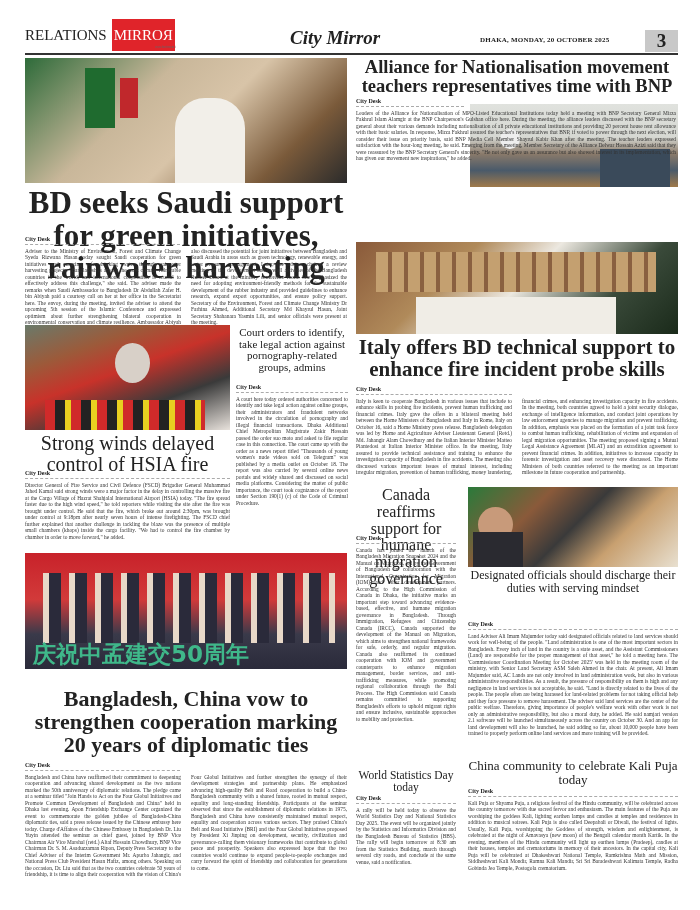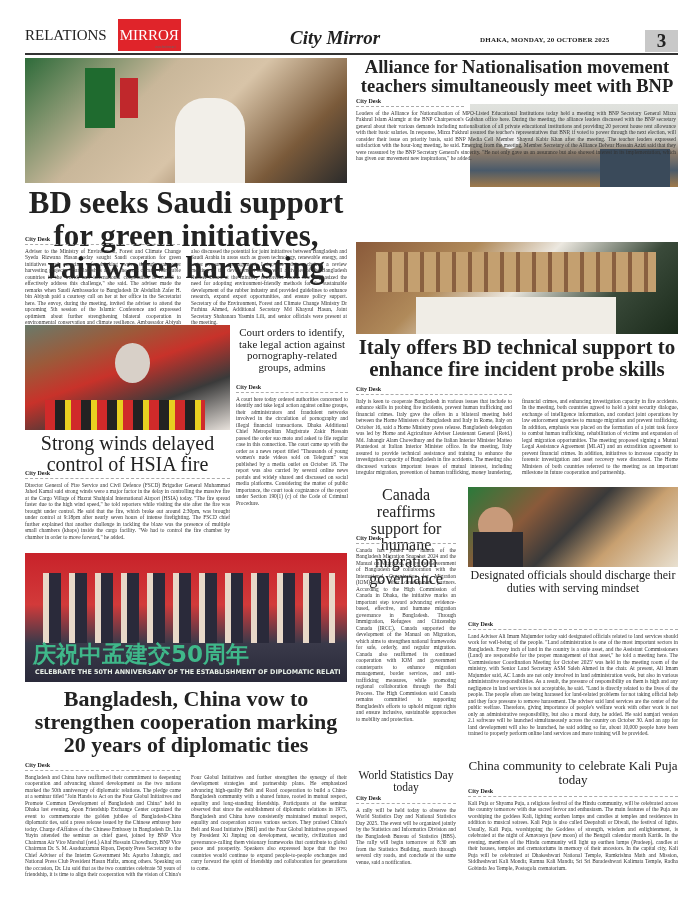--- a/index.html
+++ b/index.html
@@ -1,20 +1,20 @@
 <!DOCTYPE html>
 <html><head>
 <meta charset="utf-8">
 <style>
 *{box-sizing:border-box;margin:0;padding:0}
 body{width:700px;height:910px;background:#fff;font-family:"Liberation Serif",serif;color:#222;position:relative;overflow:hidden}
 .abs{position:absolute}
 .masthead{left:25px;top:27px;width:300px;height:18px;font-size:15px;color:#222;letter-spacing:0}
 .mast-b{font-weight:normal}
-.mast-m{background:#e0242a;color:#fff;padding:8px 2px;margin-left:11px}
+.mast-m{background:#e0242a;color:#fff;padding:8px 2px;margin-left:5px}
 .mast-url{position:absolute;left:130px;top:18px;font-size:3px;color:#666}
 .section{left:290px;top:27px;font-size:19px;font-style:italic;font-weight:bold}
 .dateline{left:480px;top:36px;font-size:7px;font-weight:bold;letter-spacing:.2px}
 .pagenum{left:645px;top:30px;width:33px;height:22px;background:#c8c8c8;font-size:19px;font-weight:bold;text-align:center;line-height:22px}
 .rule{left:25px;top:53px;width:653px;height:2px;background:#333}
 .photo{overflow:hidden}
 .head{font-family:"Liberation Serif",serif;text-align:center;color:#222;line-height:1.05}
 .bold{font-weight:bold}
 .desk{font-size:6px;font-weight:bold;border-bottom:1px dashed #aaa;padding-bottom:2px}
 .body{font-size:5.4px;line-height:1.2;text-align:justify;color:#333}
@@ -53,32 +53,32 @@
   <div class="desk">City Desk</div>
   <div class="body" style="margin-top:3px;height:62px;overflow:hidden">Director General of Fire Service and Civil Defence (FSCD) Brigadier General Muhammad Jahed Kamal said strong winds were a major factor in the delay in controlling the massive fire at the Cargo Village of Hazrat Shahjalal International Airport (HSIA) today. "The fire spread faster due to the high wind speed," he told reporters while visiting the site after the fire was brought under control. He said that the fire, which broke out around 2:30pm, was brought under control at 9:18pm after nearly seven hours of intense firefighting. The FSCD chief further explained that another challenge in tackling the blaze was the presence of multiple small chambers (khops) inside the cargo facility. "We had to control the fire chamber by chamber in order to move forward," he added.</div>
 </div>
 
 <div class="abs head" style="left:236px;top:327px;width:112px;font-size:11px">Court orders to identify, take legal action against pornography-related groups, admins</div>
 <div class="abs" style="left:236px;top:384px;width:112px">
   <div class="desk">City Desk</div>
   <div class="body" style="margin-top:3px;height:150px;overflow:hidden">A court here today ordered authorities concerned to identify and take legal action against online groups, their administrators and fraudulent networks involved in the circulation of pornography and illegal financial transactions. Dhaka Additional Chief Metropolitan Magistrate Zakir Hossain passed the order suo moto and asked to file regular case in this connection. The court came up with the order as a news report titled "Thousands of young women's nude videos sold on Telegram" was published by a media outlet on October 18. The report was also carried by several online news portals and widely shared and discussed on social media platforms. Considering the matter of public importance, the court took cognizance of the report under Section 190(1) (c) of the Code of Criminal Procedure.</div>
 </div>
 
-<div class="abs photo" style="left:25px;top:553px;width:322px;height:129px;background:linear-gradient(180deg,#c8222a 0%,#d23a3a 40%,#3a3a4a 70%,#2a2a3a 100%)">
+<div class="abs photo" style="left:25px;top:553px;width:322px;height:116px;background:linear-gradient(180deg,#c8222a 0%,#d23a3a 40%,#3a3a4a 70%,#2a2a3a 100%)">
   <div style="position:absolute;left:10px;top:20px;width:300px;height:70px;background:repeating-linear-gradient(90deg,transparent 0 8px,#e8d8c8 8px 14px,#2a2a3a 14px 26px)"></div>
   <div style="position:absolute;left:8px;top:86px;width:300px;font-family:'DejaVu Sans',sans-serif;font-weight:bold;font-size:23px;color:#3fb88a;white-space:nowrap">庆祝中孟建交50周年</div>
   <div style="position:absolute;left:10px;top:115px;width:305px;font-family:'DejaVu Sans',sans-serif;font-weight:bold;font-size:6.4px;color:#e8f0e8;line-height:1.4;white-space:nowrap;overflow:hidden">CELEBRATE THE 50TH ANNIVERSARY OF THE ESTABLISHMENT OF DIPLOMATIC RELATIONS BETWEEN CHINA AND BANGLADESH</div>
 </div>
 <div class="abs head bold" style="left:25px;top:687px;width:322px;font-size:22px">Bangladesh, China vow to strengthen cooperation marking 20 years of diplomatic ties</div>
 <div class="abs" style="left:25px;top:762px;width:322px">
   <div class="desk" style="width:155px">City Desk</div>
   <div class="body cols" style="margin-top:3px;height:115px;overflow:hidden">Bangladesh and China have reaffirmed their commitment to deepening cooperation and advancing shared development as the two nations marked the 50th anniversary of diplomatic relations. The pledge came at a seminar titled "Join Hands to Act on the Four Global Initiatives and Promote Common Development of Bangladesh and China" held in Dhaka last evening. Apon Friendship Exchange Center organized the event to commemorate the golden jubilee of Bangladesh-China diplomatic ties, said a press release issued by the Chinese embassy here today. Charge d'Affaires of the Chinese Embassy in Bangladesh Dr. Liu Yuyin attended the seminar as chief guest, joined by BNP Vice Chairman Air Vice Marshal (retd.) Altaf Hossain Chowdhury, BNP Vice Chairman Dr. S. M. Asaduzzaman Ripon, Deputy Press Secretary to the Chief Adviser of the Interim Government Mr. Apurba Jahangir, and National Press Club President Hasan Hafiz, among others. Speaking on the occasion, Dr. Liu said that as the two countries celebrate 50 years of friendship, it is time to align their cooperation with the vision of China's Four Global Initiatives and further strengthen the synergy of their development strategies and partnership plans. He emphasized advancing high-quality Belt and Road cooperation to build a China-Bangladesh community with a shared future, rooted in mutual respect, equality and long-standing friendship. Participants at the seminar observed that since the establishment of diplomatic relations in 1975, Bangladesh and China have consistently maintained mutual respect, equality and cooperation across various sectors. They praised China's Belt and Road Initiative (BRI) and the Four Global Initiatives proposed by President Xi Jinping on development, security, civilization and governance-calling them visionary frameworks that contribute to global peace and prosperity. Speakers also expressed hope that the two countries would continue to expand people-to-people exchanges and carry forward the spirit of friendship and collaboration for generations to come.</div>
 </div>
 
-<div class="abs head bold" style="left:356px;top:58px;width:322px;font-size:18.5px">Alliance for Nationalisation movement teachers simultaneously meet with BNP</div>
+<div class="abs head bold" style="left:356px;top:58px;width:322px;font-size:18.5px">Alliance for Nationalisation movement teachers representatives time with BNP</div>
 <div class="abs" style="left:356px;top:98px;width:108px">
   <div class="desk">City Desk</div>
 </div>
 <div class="abs photo" style="left:470px;top:104px;width:208px;height:83px;background:linear-gradient(180deg,#e0e2de 0%,#d6d8d2 40%,#8a7a6a 60%,#4a5a6a 80%,#a07a4a 100%)">
   <div style="position:absolute;left:30px;top:25px;width:20px;height:20px;background:#eee;border-radius:50%"></div>
   <div style="position:absolute;left:130px;top:45px;width:70px;height:38px;background:#3a4a5a"></div>
 </div>
 <div class="abs body" style="left:356px;top:110px;width:320px;height:75px;overflow:hidden;column-count:1;shape-outside:none">Leaders of the Alliance for Nationalisation of MPO-Listed Educational Institutions today held a meeting with BNP Secretary General Mirza Fakhrul Islam Alamgir at the BNP Chairperson's Gulshan office here. During the meeting, the alliance leaders discussed with the BNP secretary general about their various demands including nationalisation of all private educational institutions and providing 20 percent house rent allowance with their basic salaries. In response, Mirza Fakhrul assured the teacher's representatives that BNP, if voted to power through the next election, will consider their issue on priority basis, said BNP Media Cell Member Shayrul Kabir Khan after the meeting. The teacher leaders expressed satisfaction with the hour-long meeting, he said. Emerging from the meeting, Member Secretary of the Alliance Delwar Hossain Azizi said that they were reassured by the BNP Secretary General's sincerity. "He not only gave us an assurance but also showed interest in its implementation, which has given our movement new inspirations," he added.</div>
 
 <div class="abs photo" style="left:356px;top:242px;width:322px;height:92px;background:linear-gradient(135deg,#8a5a3a 0%,#b08a5a 30%,#ece8e0 50%,#3a4a3a 75%,#1a2a1a 100%)">

